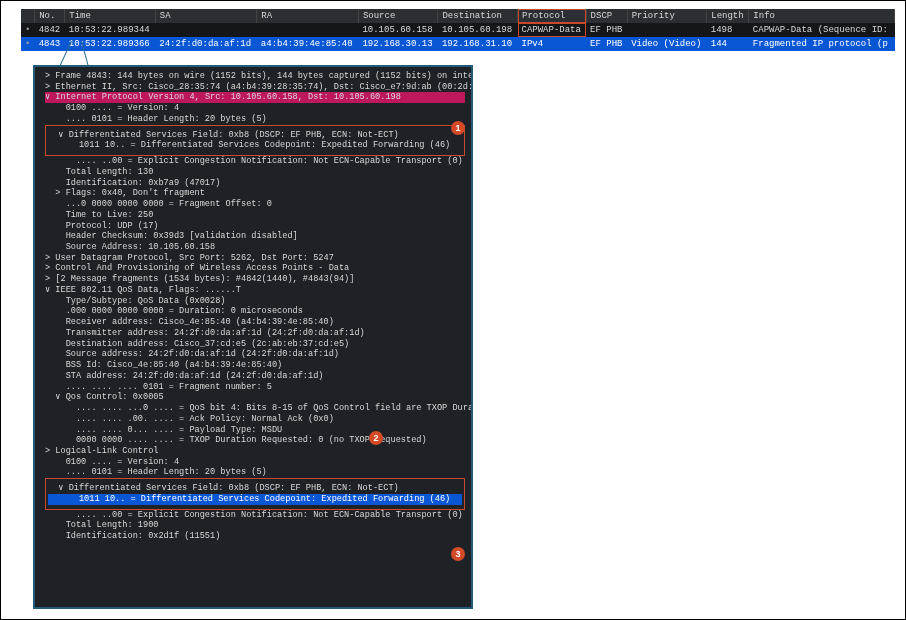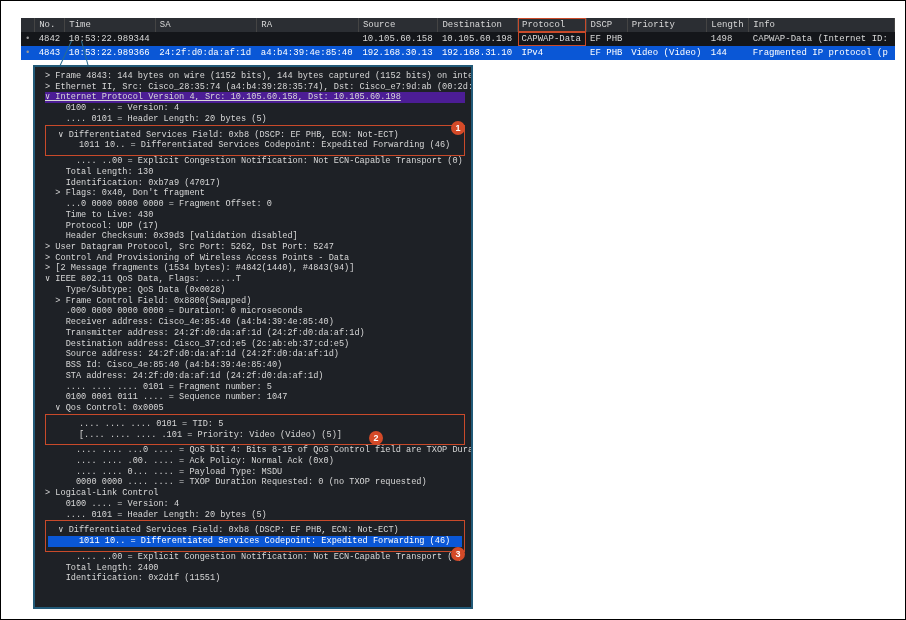--- a/index.html
+++ b/index.html
@@ -9,21 +9,21 @@
     background: #fff;
     width: 906px;
     height: 620px;
     overflow: hidden;
     position: relative;
     border: 1px solid #000;
   }
   
   .packet-list {
     position: absolute;
-    top: 17px; left: 20px; right: 10px;
+    top: 8px; left: 20px; right: 10px;
     background: #14161a;
     color: #d8d8d8;
   }
   .packet-list table { border-collapse: collapse; width: 100%; }
   .packet-list th {
     background: #2b2e33;
     color: #d8d8d8;
     text-align: left;
     font-weight: normal;
     padding: 2px 4px;
@@ -61,21 +61,21 @@
     background: #1e2126;
     overflow: hidden;
   }
   .detail {
     color: #d8d8d8;
     font-size: 8.6px;
     line-height: 1.25;
     padding: 4px 6px 4px 10px;
   }
   .detail .row { white-space: pre; font-family: inherit; }
-  .detail .sel { background: #4c1d95; text-decoration: underline; }
+  .detail .sel { background: #be185d; }
   .detail .sel-blue { background:#0a57d6; color:#fff; }
   
   .ob {
     display:inline-block;
     border: 1px solid #c94a2a;
     padding: 0 1px;
     margin: 0;
   }
   .ob.wide { display:block; padding:4px 2px; }
   
@@ -119,21 +119,21 @@
         <td>4842</td>
         <td>10:53:22.989344</td>
         <td></td>
         <td></td>
         <td>10.105.60.158</td>
         <td>10.105.60.198</td>
         <td class="hl-protocol-col">CAPWAP-Data</td>
         <td>EF PHB</td>
         <td></td>
         <td>1498</td>
-        <td>CAPWAP-Data (Internet ID:</td>
+        <td>CAPWAP-Data (Sequence ID:</td>
       </tr>
       <tr class="pkt-row-1">
         <td class="bullet">•</td>
         <td>4843</td>
         <td>10:53:22.989366</td>
         <td>24:2f:d0:da:af:1d</td>
         <td>a4:b4:39:4e:85:40</td>
         <td>192.168.30.13</td>
         <td>192.168.31.10</td>
         <td>IPv4</td>
@@ -160,55 +160,50 @@
     <div class="row">    .... 0101 = Header Length: 20 bytes (5)</div>
     <div class="ob wide">
       <div class="row">  ∨ Differentiated Services Field: 0xb8 (DSCP: EF PHB, ECN: Not-ECT)</div>
       <div class="row">      1011 10.. = Differentiated Services Codepoint: Expedited Forwarding (46)</div>
     </div>
     <div class="row">      .... ..00 = Explicit Congestion Notification: Not ECN-Capable Transport (0)</div>
     <div class="row">    Total Length: 130</div>
     <div class="row">    Identification: 0xb7a9 (47017)</div>
     <div class="row">  &gt; Flags: 0x40, Don't fragment</div>
     <div class="row">    ...0 0000 0000 0000 = Fragment Offset: 0</div>
-    <div class="row">    Time to Live: 430</div>
+    <div class="row">    Time to Live: 250</div>
     <div class="row">    Protocol: UDP (17)</div>
     <div class="row">    Header Checksum: 0x39d3 [validation disabled]</div>
+    <div class="row">    Source Address: 10.105.60.158</div>
     <div class="row">&gt; User Datagram Protocol, Src Port: 5262, Dst Port: 5247</div>
     <div class="row">&gt; Control And Provisioning of Wireless Access Points - Data</div>
     <div class="row">&gt; [2 Message fragments (1534 bytes): #4842(1440), #4843(94)]</div>
     <div class="row">∨ IEEE 802.11 QoS Data, Flags: ......T</div>
     <div class="row">    Type/Subtype: QoS Data (0x0028)</div>
-    <div class="row">  &gt; Frame Control Field: 0x8800(Swapped)</div>
     <div class="row">    .000 0000 0000 0000 = Duration: 0 microseconds</div>
     <div class="row">    Receiver address: Cisco_4e:85:40 (a4:b4:39:4e:85:40)</div>
     <div class="row">    Transmitter address: 24:2f:d0:da:af:1d (24:2f:d0:da:af:1d)</div>
     <div class="row">    Destination address: Cisco_37:cd:e5 (2c:ab:eb:37:cd:e5)</div>
     <div class="row">    Source address: 24:2f:d0:da:af:1d (24:2f:d0:da:af:1d)</div>
     <div class="row">    BSS Id: Cisco_4e:85:40 (a4:b4:39:4e:85:40)</div>
     <div class="row">    STA address: 24:2f:d0:da:af:1d (24:2f:d0:da:af:1d)</div>
     <div class="row">    .... .... .... 0101 = Fragment number: 5</div>
-    <div class="row">    0100 0001 0111 .... = Sequence number: 1047</div>
     <div class="row">  ∨ Qos Control: 0x0005</div>
-    <div class="ob wide">
-      <div class="row">      .... .... .... 0101 = TID: 5</div>
-      <div class="row">      [.... .... .... .101 = Priority: Video (Video) (5)]</div>
-    </div>
     <div class="row">      .... .... ...0 .... = QoS bit 4: Bits 8-15 of QoS Control field are TXOP Dura</div>
     <div class="row">      .... .... .00. .... = Ack Policy: Normal Ack (0x0)</div>
     <div class="row">      .... .... 0... .... = Payload Type: MSDU</div>
     <div class="row">      0000 0000 .... .... = TXOP Duration Requested: 0 (no TXOP requested)</div>
     <div class="row">&gt; Logical-Link Control</div>
     <div class="row">    0100 .... = Version: 4</div>
     <div class="row">    .... 0101 = Header Length: 20 bytes (5)</div>
     <div class="ob wide">
       <div class="row">  ∨ Differentiated Services Field: 0xb8 (DSCP: EF PHB, ECN: Not-ECT)</div>
       <div class="row sel-blue">      1011 10.. = Differentiated Services Codepoint: Expedited Forwarding (46)</div>
     </div>
     <div class="row">      .... ..00 = Explicit Congestion Notification: Not ECN-Capable Transport (0)</div>
-    <div class="row">    Total Length: 2400</div>
+    <div class="row">    Total Length: 1900</div>
     <div class="row">    Identification: 0x2d1f (11551)</div>
   </div>
 
   <div class="callout" style="top:54px; right:6px;">1</div>
   <div class="callout" style="top:364px; right:88px;">2</div>
   <div class="callout" style="top:480px; right:6px;">3</div>
 </div>
 
 </body></html>

